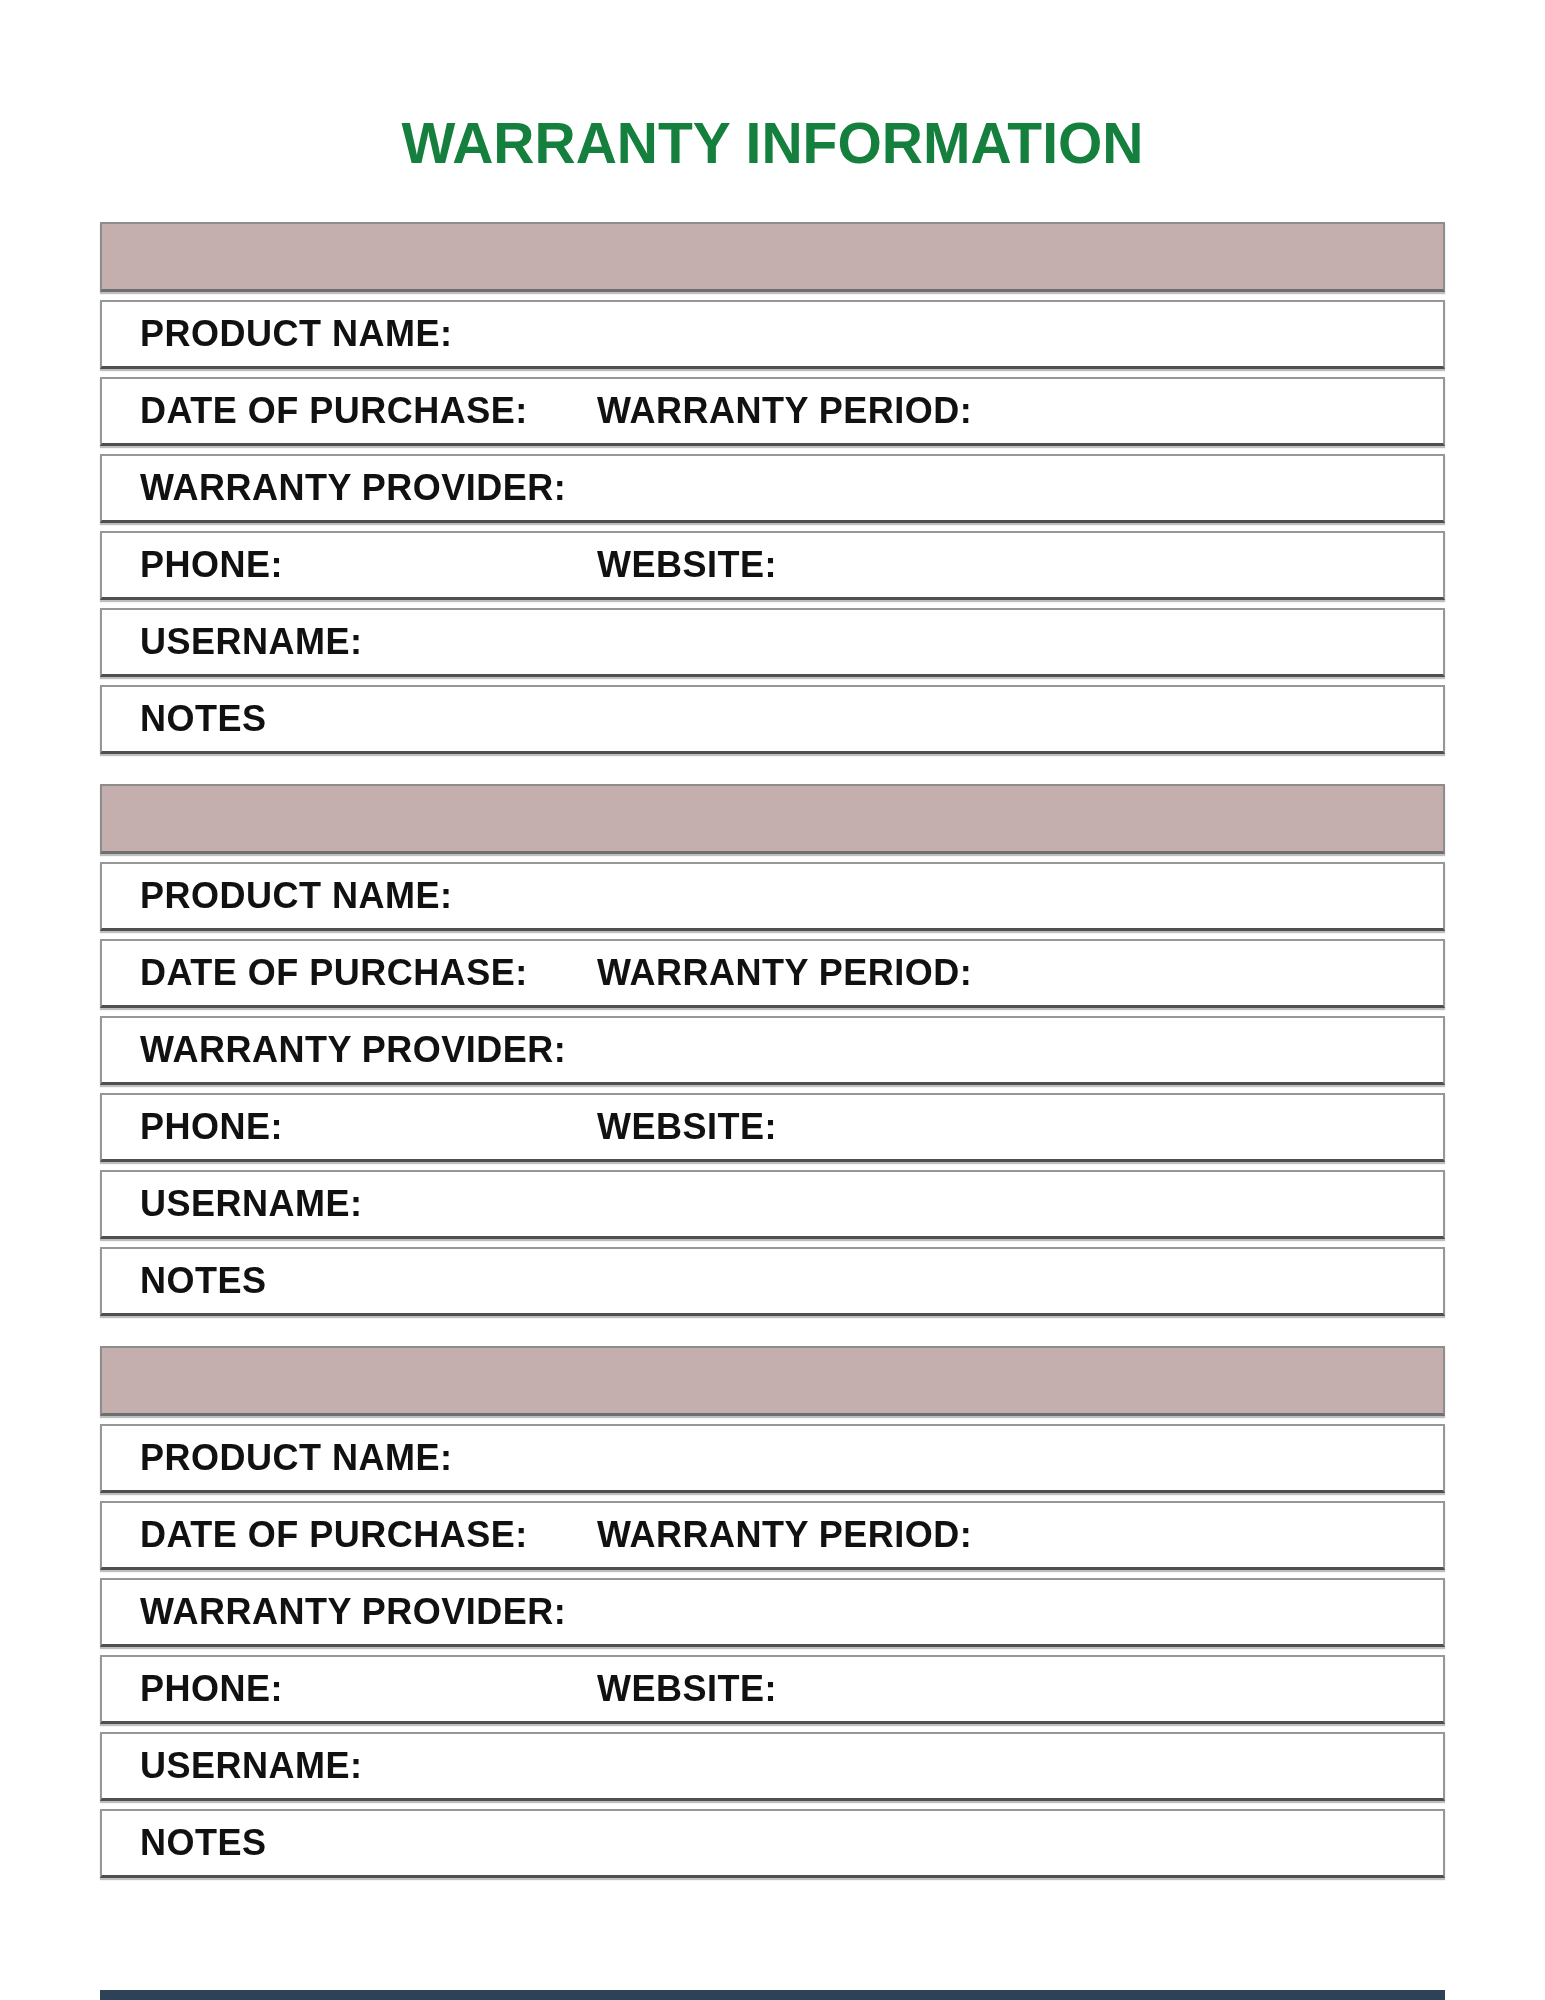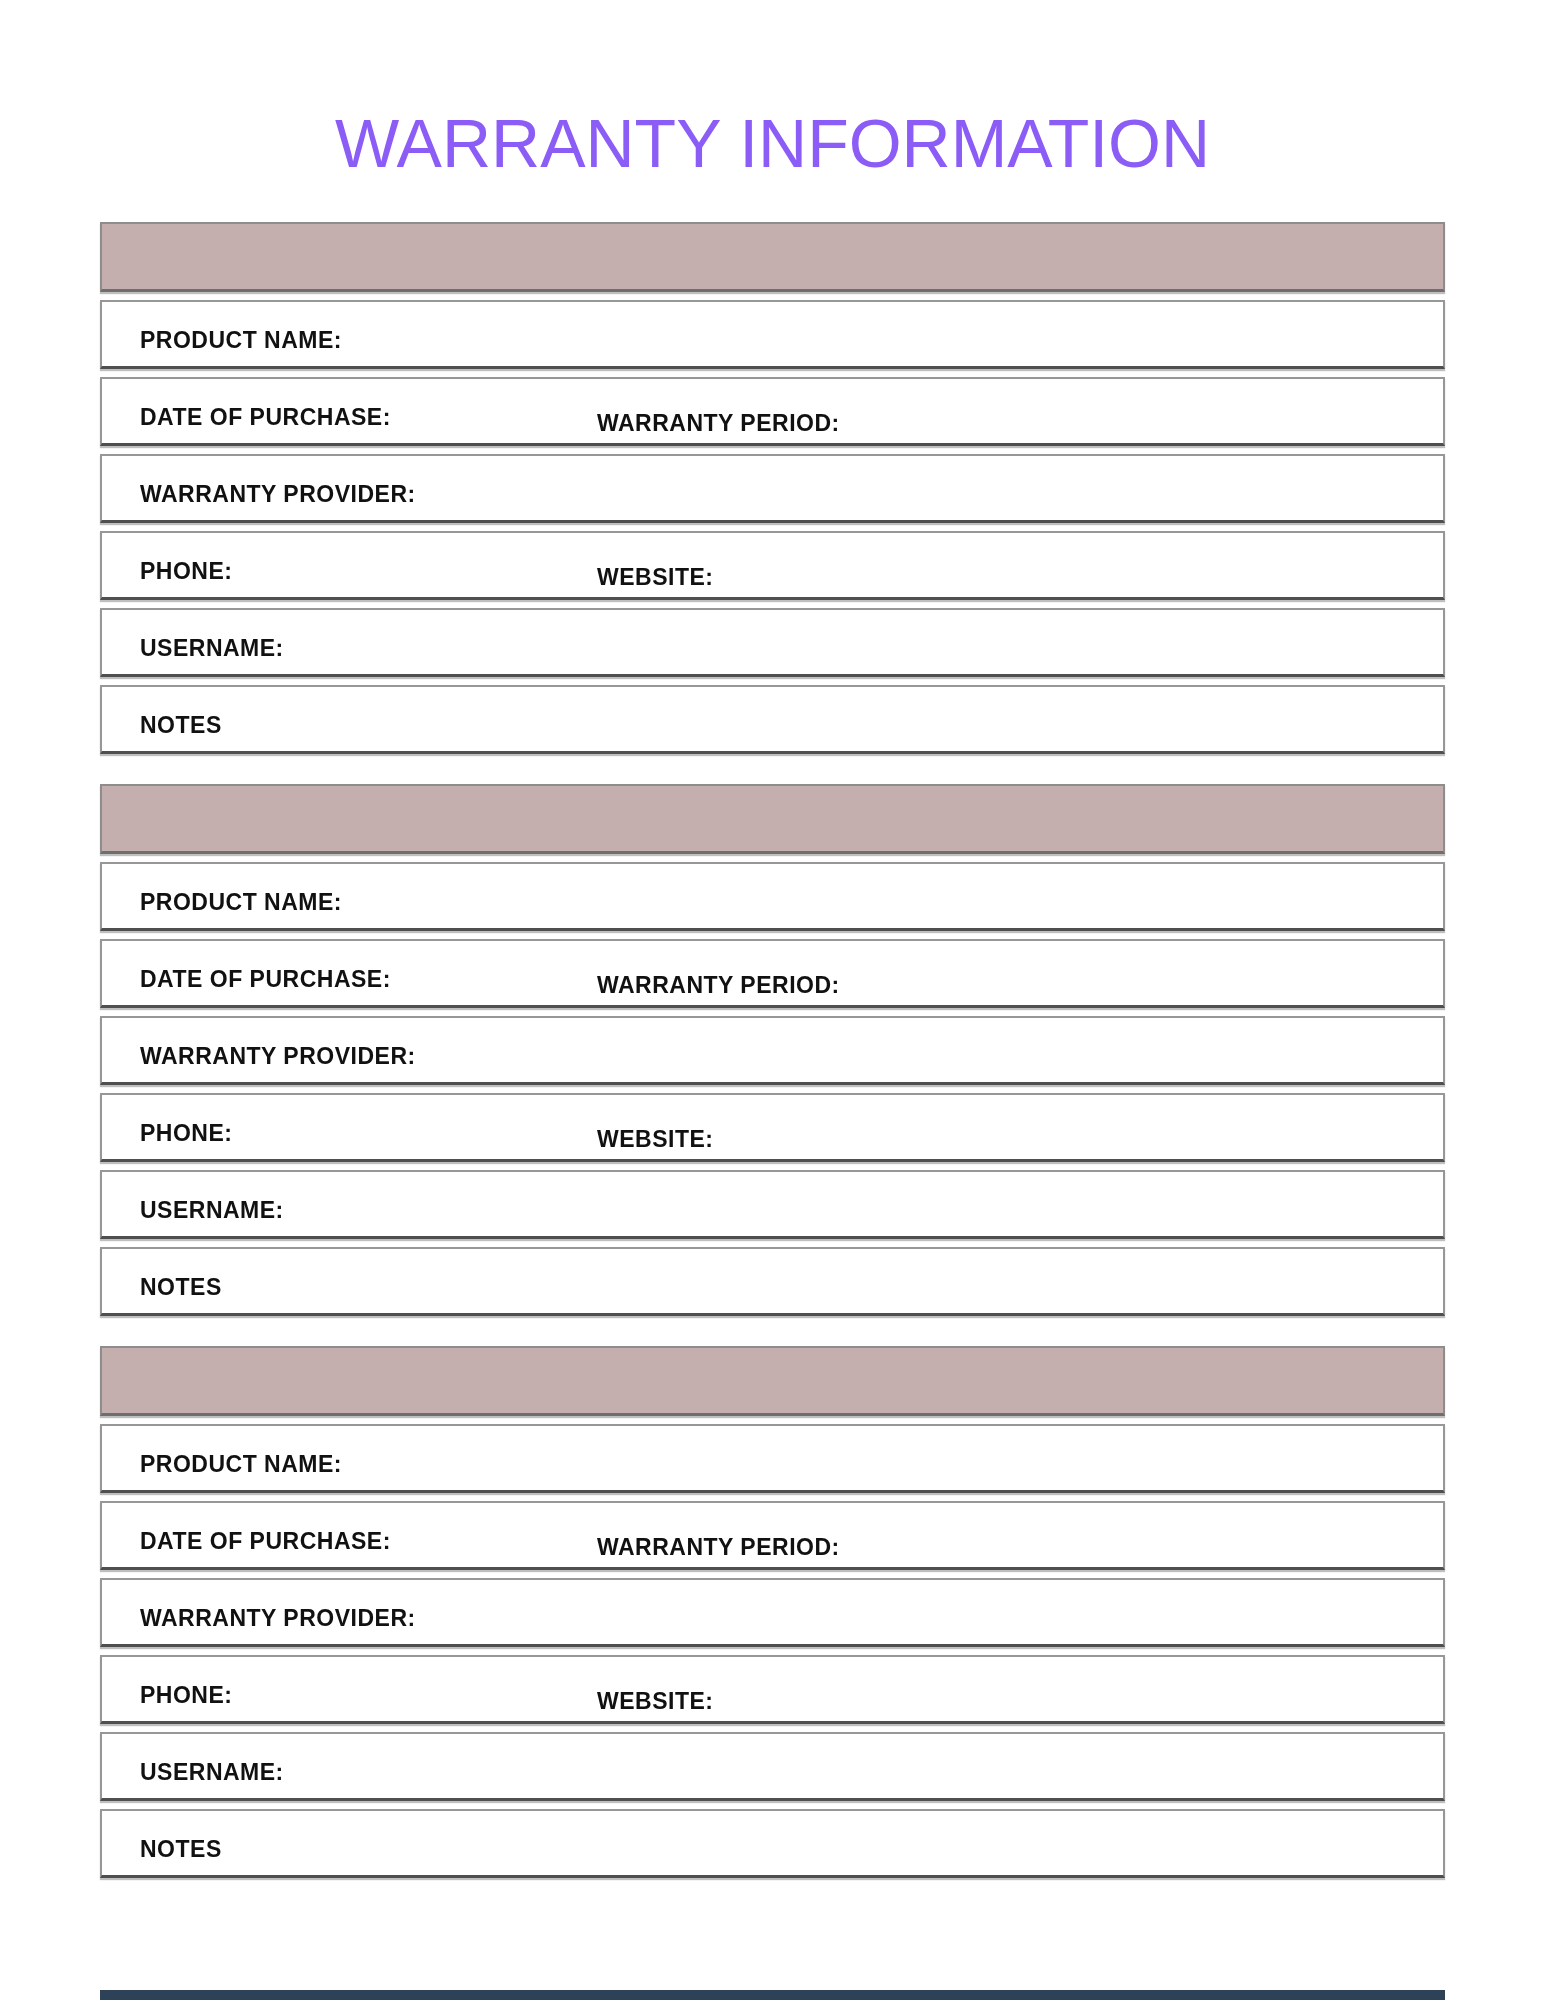--- a/index.html
+++ b/index.html
@@ -15,25 +15,25 @@
     overflow: hidden;
     font-family: "Liberation Sans", sans-serif;
     color: #111111;
   }
   .page-title {
     position: absolute;
     top: 104px;
     left: 0;
     width: 100%;
     text-align: center;
-    font-size: 68px;
+    font-size: 57px;
     line-height: 79px;
-    font-weight: normal;
+    font-weight: bold;
     letter-spacing: 0px;
-    color: #8b5cf6;
+    color: #15803d;
     white-space: nowrap;
   }
   .content {
     position: absolute;
     top: 222px;
     left: 100px;
     width: 1345px;
   }
   .section {
     margin-bottom: 30px;
@@ -57,25 +57,24 @@
     box-shadow: 0 2px 1px rgba(0,0,0,0.25);
     margin-bottom: 8px;
     display: flex;
     align-items: center;
     padding-left: 38px;
   }
   .section .row:last-child {
     margin-bottom: 0;
   }
   .row-label {
-    font-size: 23px;
+    font-size: 36px;
     font-weight: bold;
     letter-spacing: 0.5px;
     white-space: nowrap;
-    margin-top: 12px;
   }
   .col2 {
     position: absolute;
     left: 495px;
     top: 50%;
     transform: translateY(-50%);
   }
   .bottom-accent {
     position: absolute;
     left: 100px;

